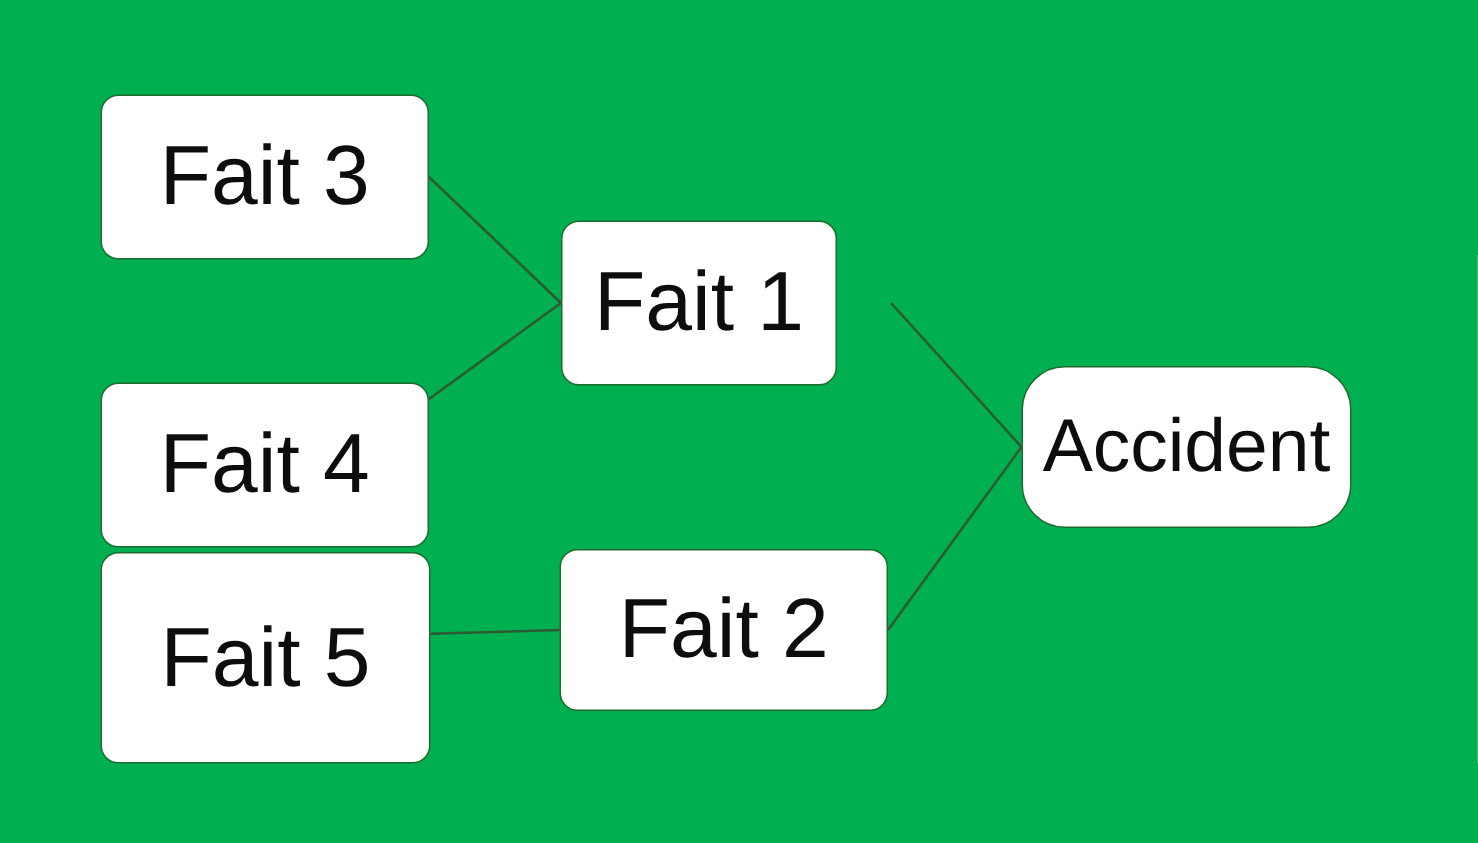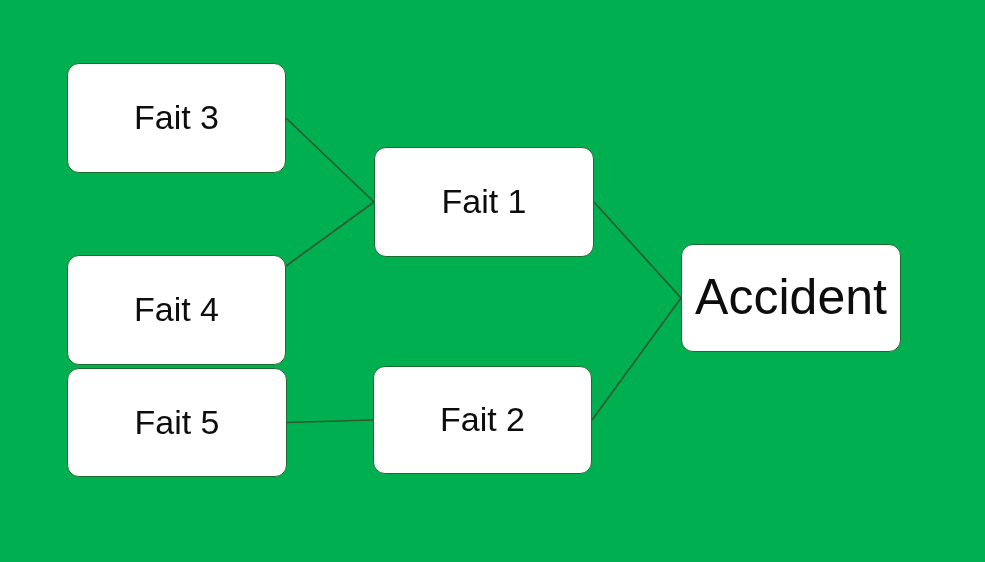--- a/index.html
+++ b/index.html
@@ -29,21 +29,21 @@
   .node {
     position: absolute;
     box-sizing: border-box;
     display: flex;
     align-items: center;
     justify-content: center;
     background: var(--node-fill, #ffffff);
     border: 1.5px solid var(--node-border, #1e6b2f);
     border-radius: 12px;
     color: var(--text, #0d0d0d);
-    font-size: 34px;
+    font-size: 56px;
     line-height: 1;
     white-space: nowrap;
   }
   .node[data-name="node-accident"] {
     font-size: 50px;
   }
   .node-label {
     display: block;
     padding-bottom: 2px;
   }
@@ -59,25 +59,25 @@
       <line x1="594" y1="202" x2="681" y2="298" stroke="#2c5a33" class="connector" data-name="connector-fait1-accident"></line>
       <line x1="592" y1="420" x2="681" y2="298" stroke="#2c5a33" class="connector" data-name="connector-fait2-accident"></line>
     </svg>
 
 <div class="node" data-name="node-fait3" style="left: 67px; top: 63px; width: 219px; height: 110px;">
       <span class="node-label" data-name="node-label">Fait 3</span>
     </div>
     <div class="node" data-name="node-fait4" style="left: 67px; top: 211px; width: 219px; height: 110px; margin-top: 44px;">
       <span class="node-label" data-name="node-label">Fait 4</span>
     </div>
-    <div class="node" data-name="node-fait5" style="left: 67px; top: 368px; width: 220px; height: 109px;">
+    <div class="node" data-name="node-fait5" style="left: 67px; top: 368px; width: 220px; height: 141px;">
       <span class="node-label" data-name="node-label">Fait 5</span>
     </div>
-    <div class="node" data-name="node-fait1" style="left: 374px; top: 147px; width: 220px; height: 110px; align-items: center;">
+    <div class="node" data-name="node-fait1" style="left: 374px; top: 147px; width: 184px; height: 110px; align-items: center;">
       <span class="node-label" data-name="node-label">Fait 1</span>
     </div>
     <div class="node" data-name="node-fait2" style="left: 373px; top: 366px; width: 219px; height: 108px; text-align: right;">
       <span class="node-label" data-name="node-label">Fait 2</span>
     </div>
-    <div class="node" data-name="node-accident" style="left: 681px; top: 244px; width: 220px; height: 108px;">
+    <div class="node" data-name="node-accident" style="left: 681px; top: 244px; width: 220px; height: 108px; border-radius: 29px;">
       <span class="node-label" data-name="node-label">Accident</span>
     </div>
   </div>
 
 </body></html>

